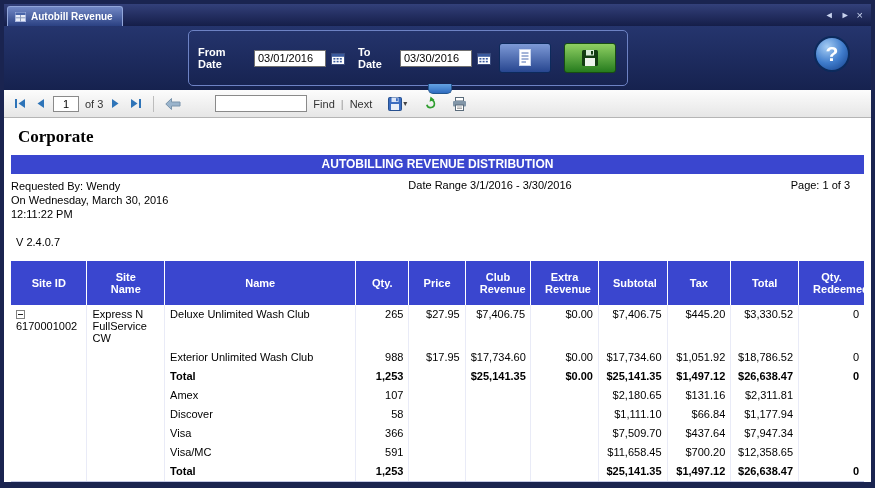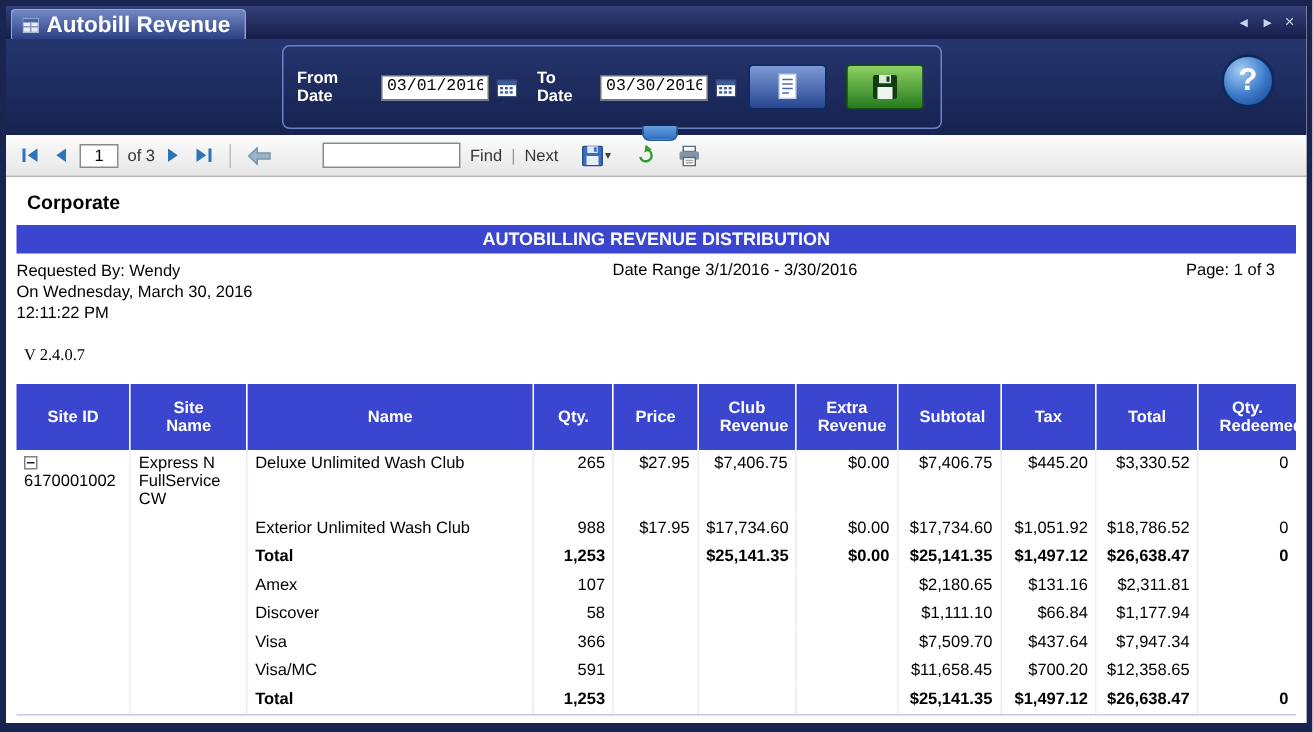--- a/index.html
+++ b/index.html
@@ -2,31 +2,31 @@
 <html style="--banner-blue: #3a46cf; --navy: #16224f; --button-green: #267c1e; --help-blue: #3f7ccc;"><head>
 <meta charset="utf-8">
 <style>
 html,body{margin:0;padding:0;}
 body{font-family:"Liberation Sans",sans-serif;background:#d4d8e4;}
 *{box-sizing:border-box;}
 .window{width:875px;height:488px;background:#fff;border:4px solid #1a2450;border-bottom-width:6px;display:flex;flex-direction:column;position:relative;overflow:hidden;}
 
 
 .tab-bar{height:22px;flex:none;background:linear-gradient(#33407a,#151e49);display:flex;align-items:flex-end;padding:0 3px;}
-.tab{height:20px;display:flex;align-items:center;gap:5px;padding:0 9px 0 7px;background:linear-gradient(#7187c5,#2b4182);border:1px solid #92a6da;border-bottom:none;border-radius:3px 3px 0 0;color:#fff;font-size:15px;font-weight:bold;cursor:default;}
+.tab{height:20px;display:flex;align-items:center;gap:5px;padding:0 9px 0 7px;background:linear-gradient(#7187c5,#2b4182);border:1px solid #92a6da;border-bottom:none;border-radius:3px 3px 0 0;color:#fff;font-size:10px;font-weight:bold;cursor:default;}
 .tab-bar-controls{margin-left:auto;display:flex;align-items:center;gap:7px;color:#c9d3ee;font-size:9px;padding:0 5px 5px 0;}
 .tab-bar-controls span{cursor:pointer;}
 
 
 .filter-bar{height:64px;flex:none;background:linear-gradient(#25356e,var(--navy,#16224f));position:relative;}
 .filter-group{position:absolute;left:184px;top:4px;width:440px;height:56px;border:1px solid #6d82c4;border-radius:5px;display:flex;align-items:center;padding:5px 9px;}
 .filter-fields{display:flex;flex-direction:column;gap:6px;}
 .f-row{display:flex;align-items:center;gap:5px;justify-content:flex-end;}
 .f-label{color:#fff;font-size:11px;font-weight:bold;}
-.date-input{width:72px;height:17px;font-size:11px;font-family:Liberation Mono, monospace;border:1px solid #707070;padding:1px 3px;}
+.date-input{width:72px;height:17px;font-size:11px;font-family:Liberation Sans, sans-serif;border:1px solid #707070;padding:1px 3px;}
 .cal-btn{border:none;background:transparent;padding:0;margin-right:8px;line-height:0;cursor:pointer;}
 .chk{width:13px;height:13px;margin:0 0 0 3px;}
 .filter-buttons{margin-left:auto;display:flex;gap:13px;padding-right:2px;}
 .img-btn{width:52px;height:30px;border-radius:3px;border:1px solid #0d2a5c;display:flex;align-items:center;justify-content:center;cursor:pointer;}
 .btn-report{background:linear-gradient(#7d99d6,#274690);}
 .btn-save{background:linear-gradient(#8fd063,var(--button-green,#267c1e));border-color:#174e12;}
 .help-button{position:absolute;right:21px;top:10px;width:36px;height:36px;border-radius:50%;background:radial-gradient(circle at 35% 28%,#a6cdf4,var(--help-blue,#3f7ccc) 52%,#123d86);border:2px solid #0c2a5c;color:#fff;font-size:21px;font-weight:bold;display:flex;align-items:center;justify-content:center;cursor:pointer;}
 
 .splitter-notch{position:absolute;left:424px;top:80px;width:24px;height:10px;background:linear-gradient(#64a2e2,#2f6cc0);border:1px solid #24578f;border-top:none;border-radius:0 0 5px 5px;z-index:6;cursor:pointer;}
 
@@ -35,27 +35,27 @@
 .tbtn{border:none;background:transparent;padding:2px;line-height:0;display:flex;align-items:center;cursor:pointer;}
 .page-input{width:26px;height:16px;border:1px solid #8a8a8a;font-size:11px;text-align:center;font-family:"Liberation Sans",sans-serif;}
 .vsep{width:1px;height:16px;background:#bdbdbd;margin:0 3px;}
 .search-input{width:92px;height:17px;border:1px solid #8a8a8a;font-size:11px;padding:1px 3px;margin-left:26px;font-family:"Liberation Sans",sans-serif;}
 .link-label{cursor:pointer;color:#333;}
 .link-sep{color:#999;}
 .caret{font-size:8px;color:#444;margin-left:1px;line-height:1;}
 
 
 .report-area{flex:1;background:#fff;overflow:hidden;font-size:11px;color:#000;}
-.corporate{font-size:13px;font-weight:bold;margin:9px 0 0 14px;}
+.corporate{font-size:17px;font-weight:bold;margin:9px 0 0 14px;font-family:Liberation Serif, serif;}
 .banner{margin:8px 7px 0 7px;background:var(--banner-blue,#3a46cf);color:#fff;font-weight:bold;font-size:12px;text-align:center;padding:2px 0 3px;}
 .meta{display:flex;margin:5px 7px 0 7px;}
 .meta-left{width:255px;line-height:14px;}
 .meta-center{flex:1;text-align:center;}
 .meta-right{width:150px;text-align:right;padding-right:14px;}
-.version{margin:15px 0 0 12px;font-family:Liberation Serif, serif;}
+.version{margin:15px 0 0 12px;}
 .table-wrap{margin:13px 7px 0 7px;}
 table{width:100%;border-collapse:collapse;table-layout:fixed;font-size:11px;}
 th{background:var(--banner-blue,#3a46cf);color:#fff;font-size:11px;font-weight:bold;text-align:center;vertical-align:middle;padding:2px 14px;height:44px;border-right:1px solid #fff;}
 th:last-child{border-right:none;}
 td{padding:3px 5px 4px;border-right:1px solid #e9ebf7;vertical-align:top;}
 td:last-child{border-right:none;}
 tbody td:nth-child(n+4){text-align:right;}
 tbody tr.bold-row td{font-weight:bold;}
 tbody tr:last-child td{border-bottom:1px solid #c4c9e6;}
 .expand-box{display:inline-block;width:9px;height:9px;border:1px solid #808080;background:#fff;position:relative;margin-right:3px;vertical-align:-1px;cursor:pointer;}

